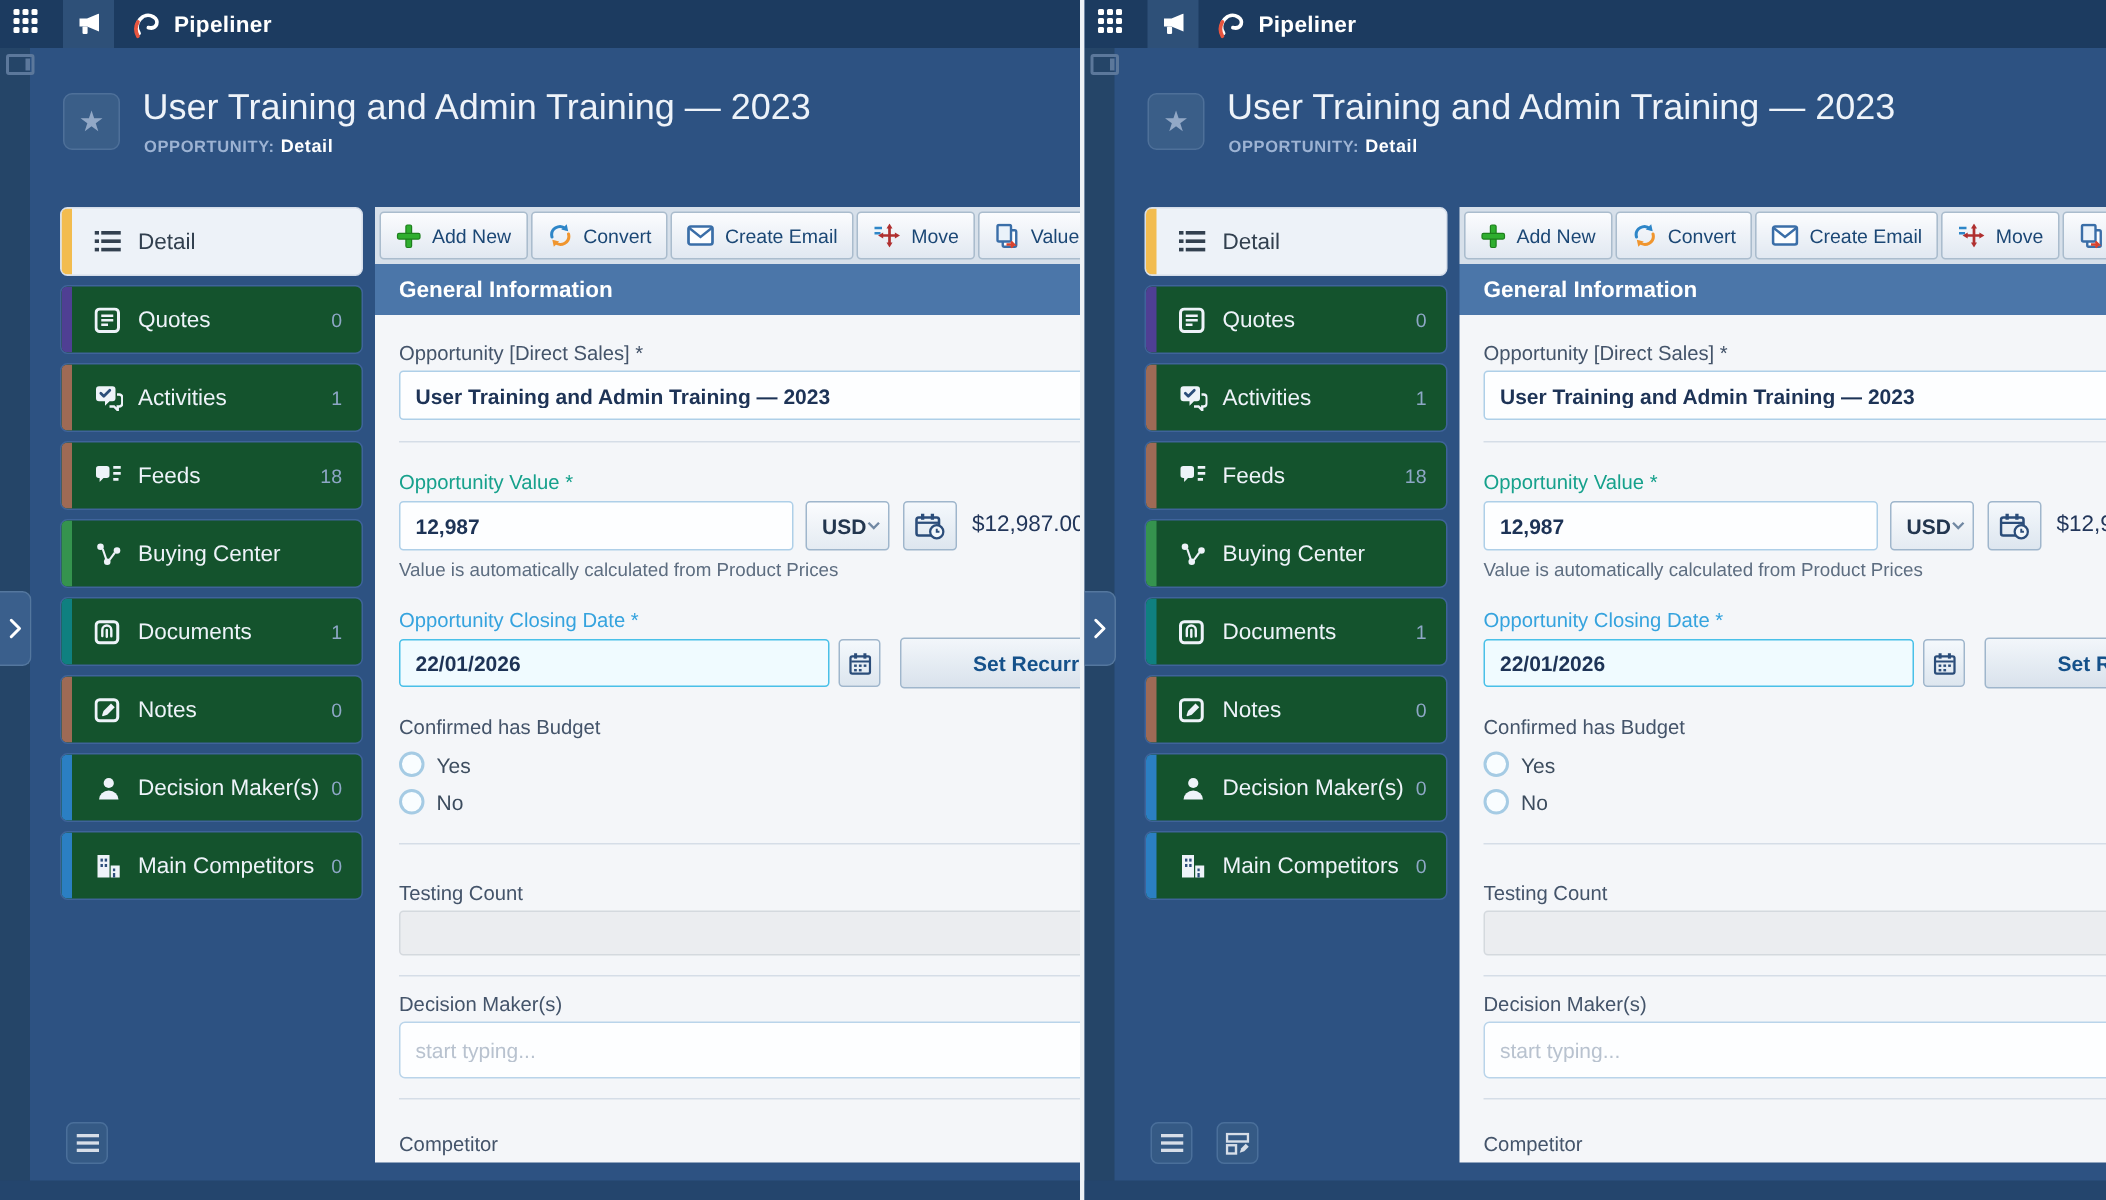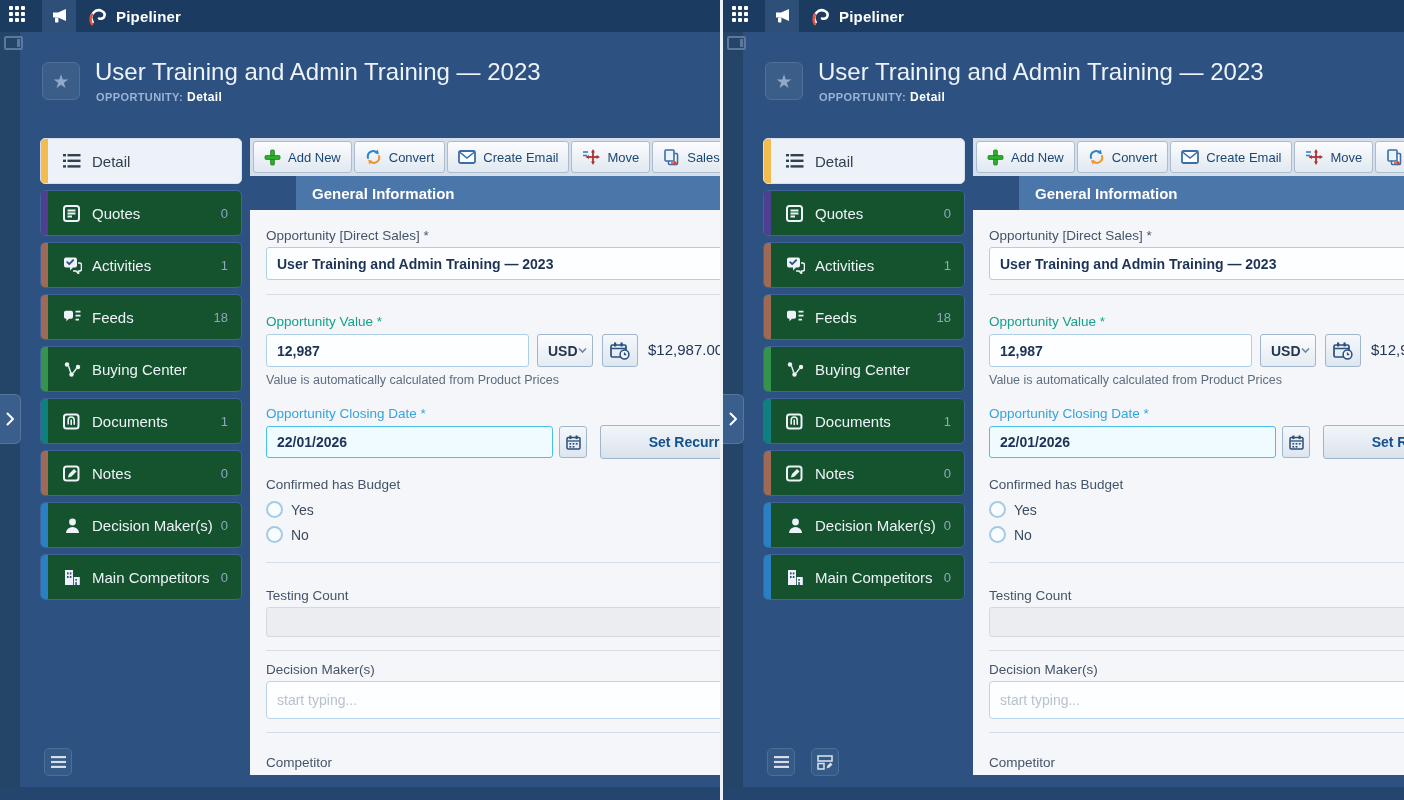--- a/index.html
+++ b/index.html
@@ -40,21 +40,21 @@
   .tab[data-active="true"]{background:#edf2f8;border-color:#d6deea;color:#32404f;}
   .tab[data-active="true"] .t-cnt{color:#8494a6;}
 
   
   .toolbar{position:absolute;left:250px;top:138px;width:470px;height:38px;background:#d7e0ea;display:flex;align-items:center;padding-left:3px;box-sizing:border-box;}
   .tb-btn{height:30px;margin-right:2px;padding:0 10px;display:flex;align-items:center;background:linear-gradient(#fbfcfe,#e1e8f1);border:1px solid #aabccd;border-radius:3px;color:#1b4775;font-size:13px;white-space:nowrap;cursor:pointer;flex:none;}
   .tb-btn .lbl{margin-left:7px;}
   .tb-btn .lbl:empty{display:none;}
 
   
-  .secbar{position:absolute;left:250px;top:176px;width:470px;height:34px;background:#4b76a9;color:#fff;font-size:15px;font-weight:bold;display:flex;align-items:center;padding-left:16px;box-sizing:border-box;margin-left:46px;}
+  .secbar{position:absolute;left:250px;top:176px;width:470px;height:34px;background:#4b76a9;color:#fff;font-size:15px;font-weight:bold;display:flex;align-items:center;padding-left:16px;box-sizing:border-box;}
   .form{position:absolute;left:250px;top:210px;width:470px;height:565px;background:#f4f6f9;}
   .f-lbl{position:absolute;left:16px;font-size:13.5px;color:#44546a;white-space:nowrap;}
   .f-lbl.teal{color:#16a18c;}
   .f-lbl.blue{color:#35a3de;}
   .inp{position:absolute;box-sizing:border-box;background:#fdfeff;border:1px solid #aecfe8;border-radius:3px;font-family:"Liberation Sans",sans-serif;font-size:14px;font-weight:bold;color:#1d3356;padding:0 10px;}
   .divider{position:absolute;left:16px;width:470px;height:1px;background:#d5dde7;}
   .money{position:absolute;font-size:15px;color:#22365a;white-space:nowrap;}
   .helper{position:absolute;left:16px;font-size:12.5px;color:#5d6d80;white-space:nowrap;}
   .sel{position:absolute;box-sizing:border-box;background:linear-gradient(#fbfcfe,#e4ebf2);border:1px solid #9fb6cc;border-radius:3px;display:flex;align-items:center;cursor:pointer;}
   .sel .sv{font-size:14px;font-weight:bold;color:#23364f;margin-left:10px;}
@@ -323,21 +323,21 @@
         <div class="tb-btn" data-name="toolbar-button">
       <span style="display:flex;">
 
         <svg data-name="copy-icon" width="17" height="17" viewBox="0 0 17 17">
               <rect x="5.5" y="4.5" width="9" height="11" rx="1" fill="#fdfeff" stroke="#3a6ea8" stroke-width="1.6"></rect>
               <rect x="2" y="1" width="9" height="11" rx="1" fill="#eaf2fa" stroke="#3a6ea8" stroke-width="1.6"></rect>
               <path d="M8 14 h5 l-2-2 m2 2 l-2 2" fill="none" stroke="#d9432e" stroke-width="1.6"></path>
             </svg>
 
       </span>
-      <span class="lbl" data-name="toolbar-button-label">Sales</span>
+      <span class="lbl" data-name="toolbar-button-label">Value</span>
     </div>
       </div>
 
   <div class="secbar" data-name="section-header">General Information</div>
 
   <div class="form" data-name="detail-form">
     <div class="f-lbl" style="top:18px;" data-name="opportunity-name-label">Opportunity [Direct Sales] *</div>
     <input class="inp" style="left: 16px; top: 37px; width: 470px; height: 33px;" data-name="opportunity-name-input" value="User Training and Admin Training — 2023">
     <div class="divider" style="top:84px;" data-name="divider"></div>
 

